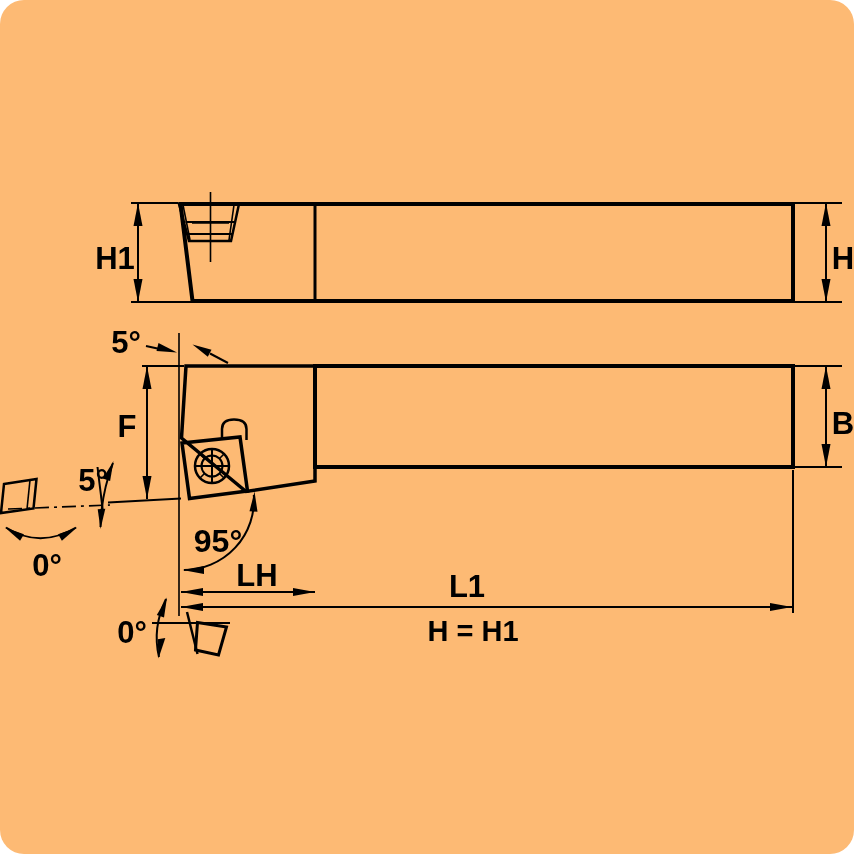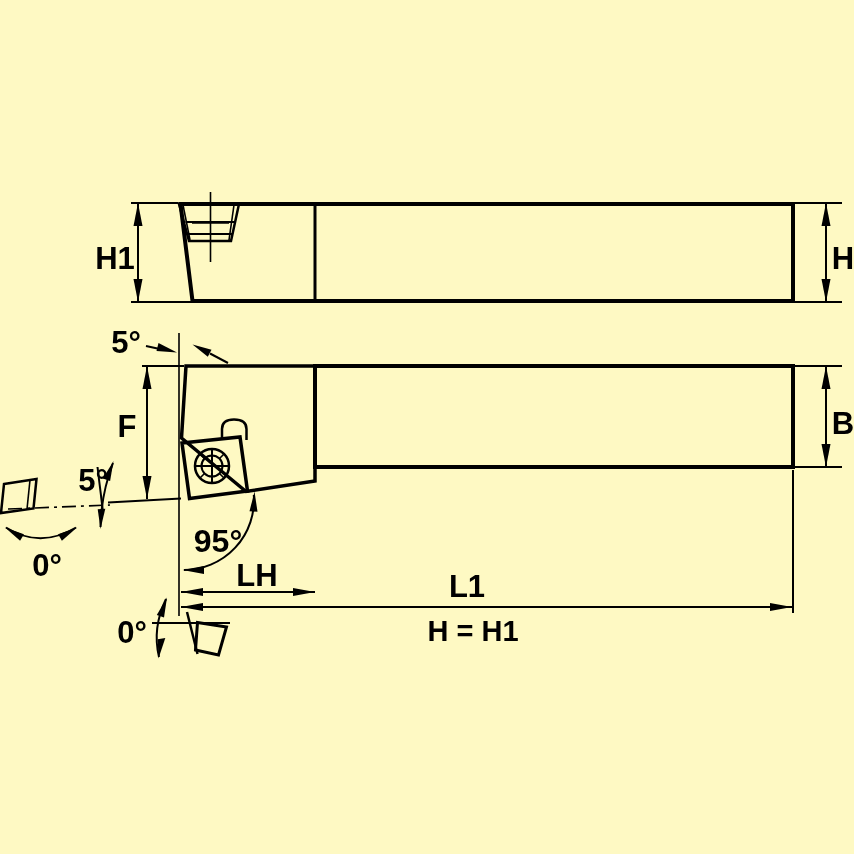--- a/index.html
+++ b/index.html
@@ -1,17 +1,17 @@
 <!DOCTYPE html>
 <html><head>
 <meta charset="utf-8">
 <style>
   html,body{margin:0;padding:0;background:#ffffff;}
-  .stage{position:relative;width:854px;height:854px;background:#fef9c3;overflow:hidden;
-         font-family:"Liberation Sans", sans-serif;}
+  .stage{position:relative;width:854px;height:854px;background:#fdba74;overflow:hidden;
+         font-family:"Liberation Sans", sans-serif;border-radius:24px;}
   svg{position:absolute;left:0;top:0;}
   .ln{stroke:#000;fill:none;stroke-linecap:butt;stroke-linejoin:miter;}
   .thick{stroke-width:4;}
   .med{stroke-width:2.5;}
   .thin{stroke-width:2;}
   .hair{stroke-width:1.6;}
   .ah{fill:#000;stroke:none;}
   .lbl{fill:#000;font-weight:bold;font-size:31px;text-anchor:middle;}
   .lbl-sm{fill:#000;font-weight:bold;font-size:29px;text-anchor:middle;}
   .centerline{stroke-dasharray:14 5 3 5;}

